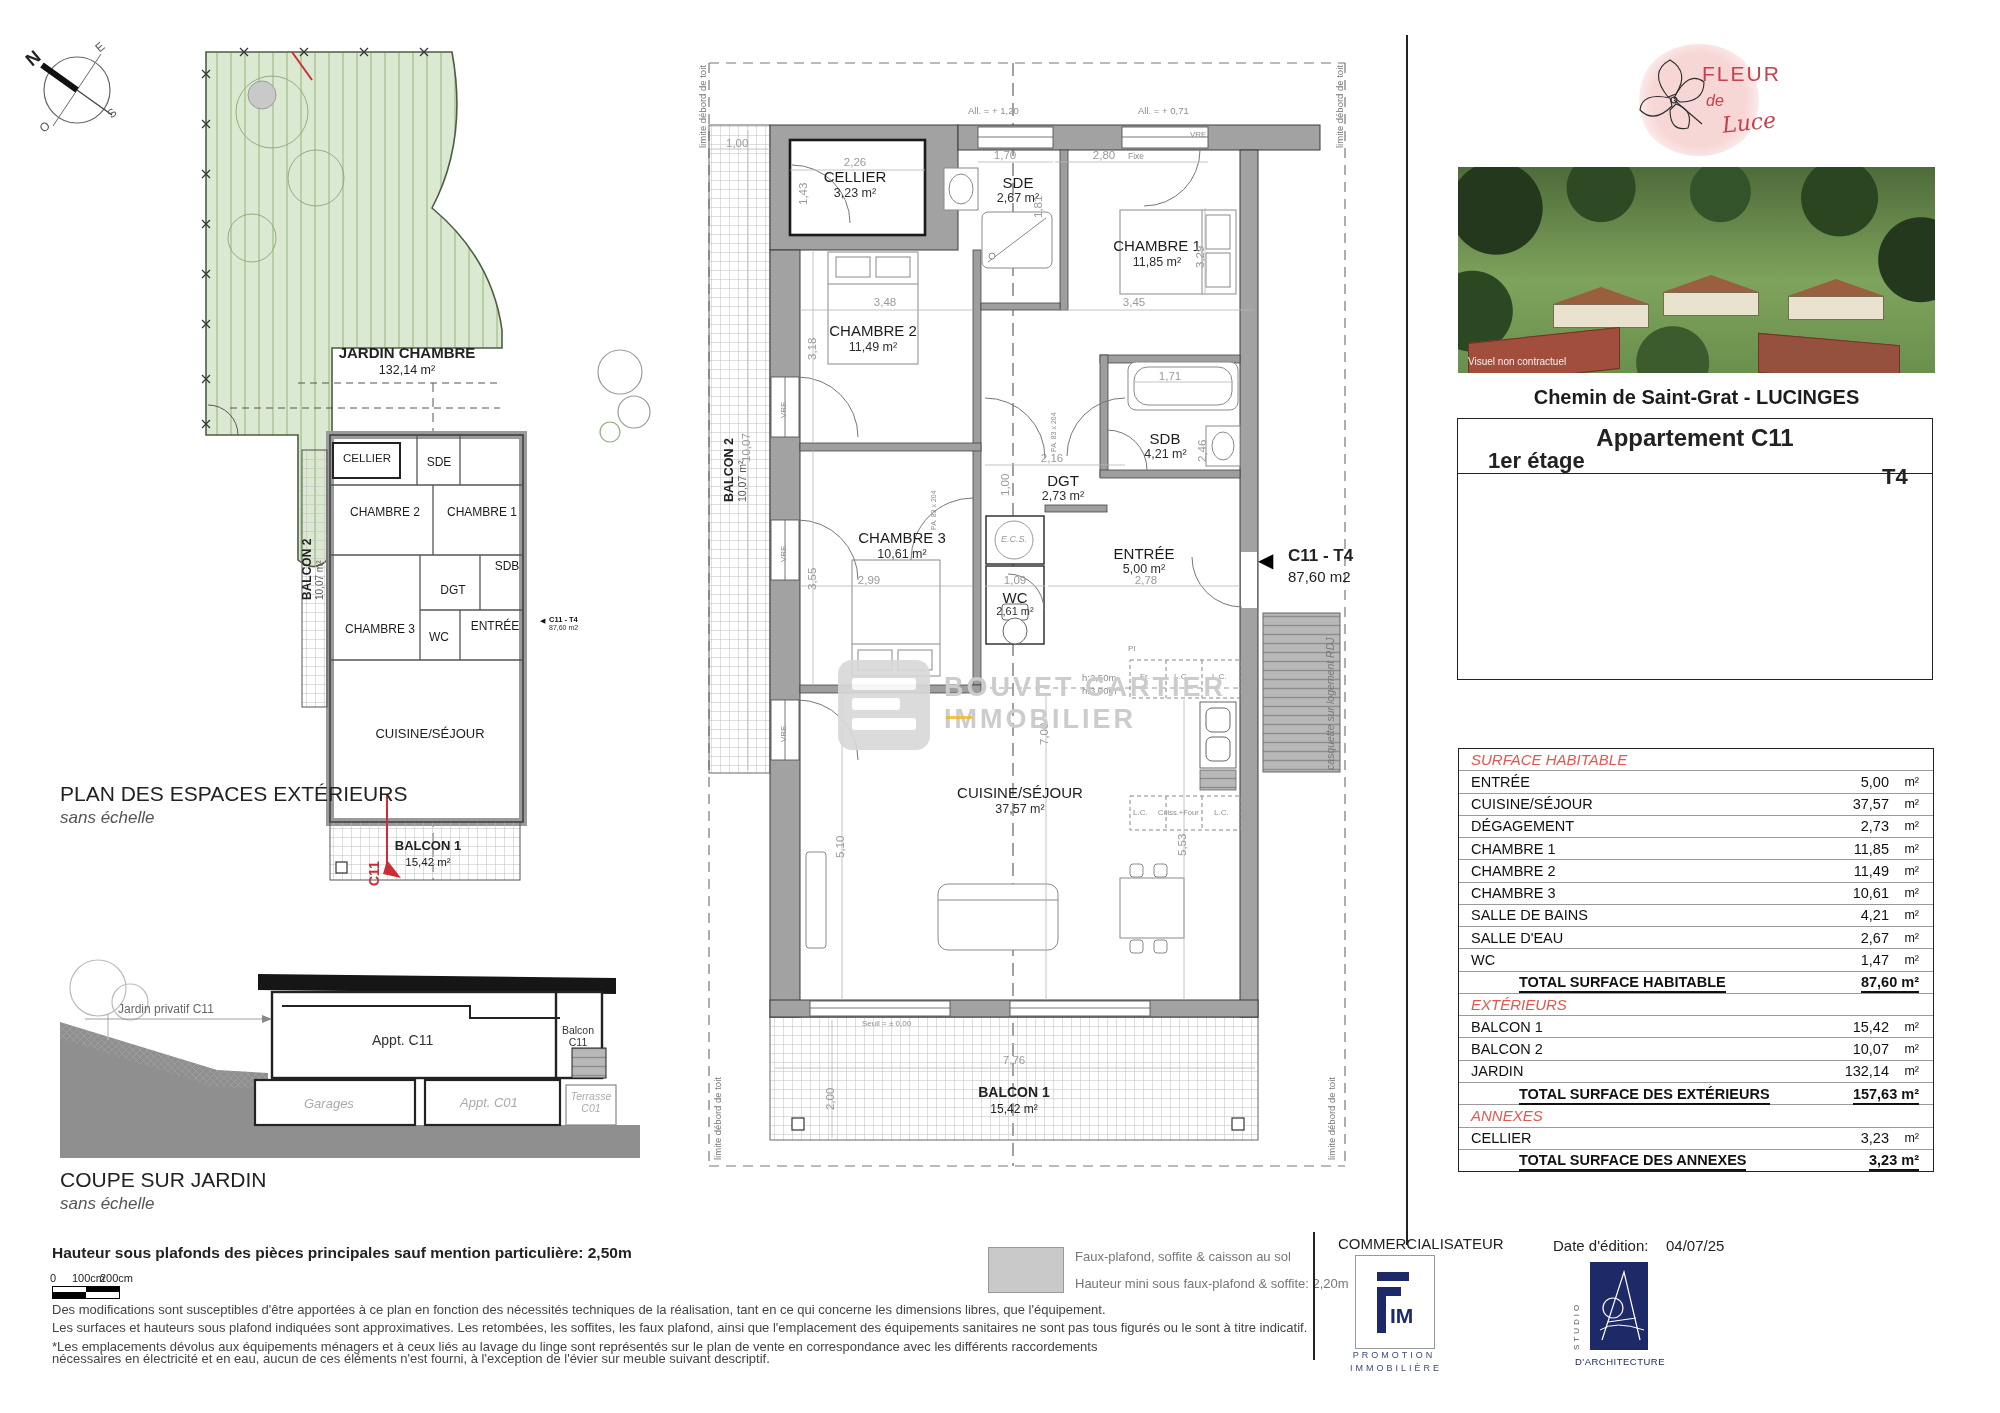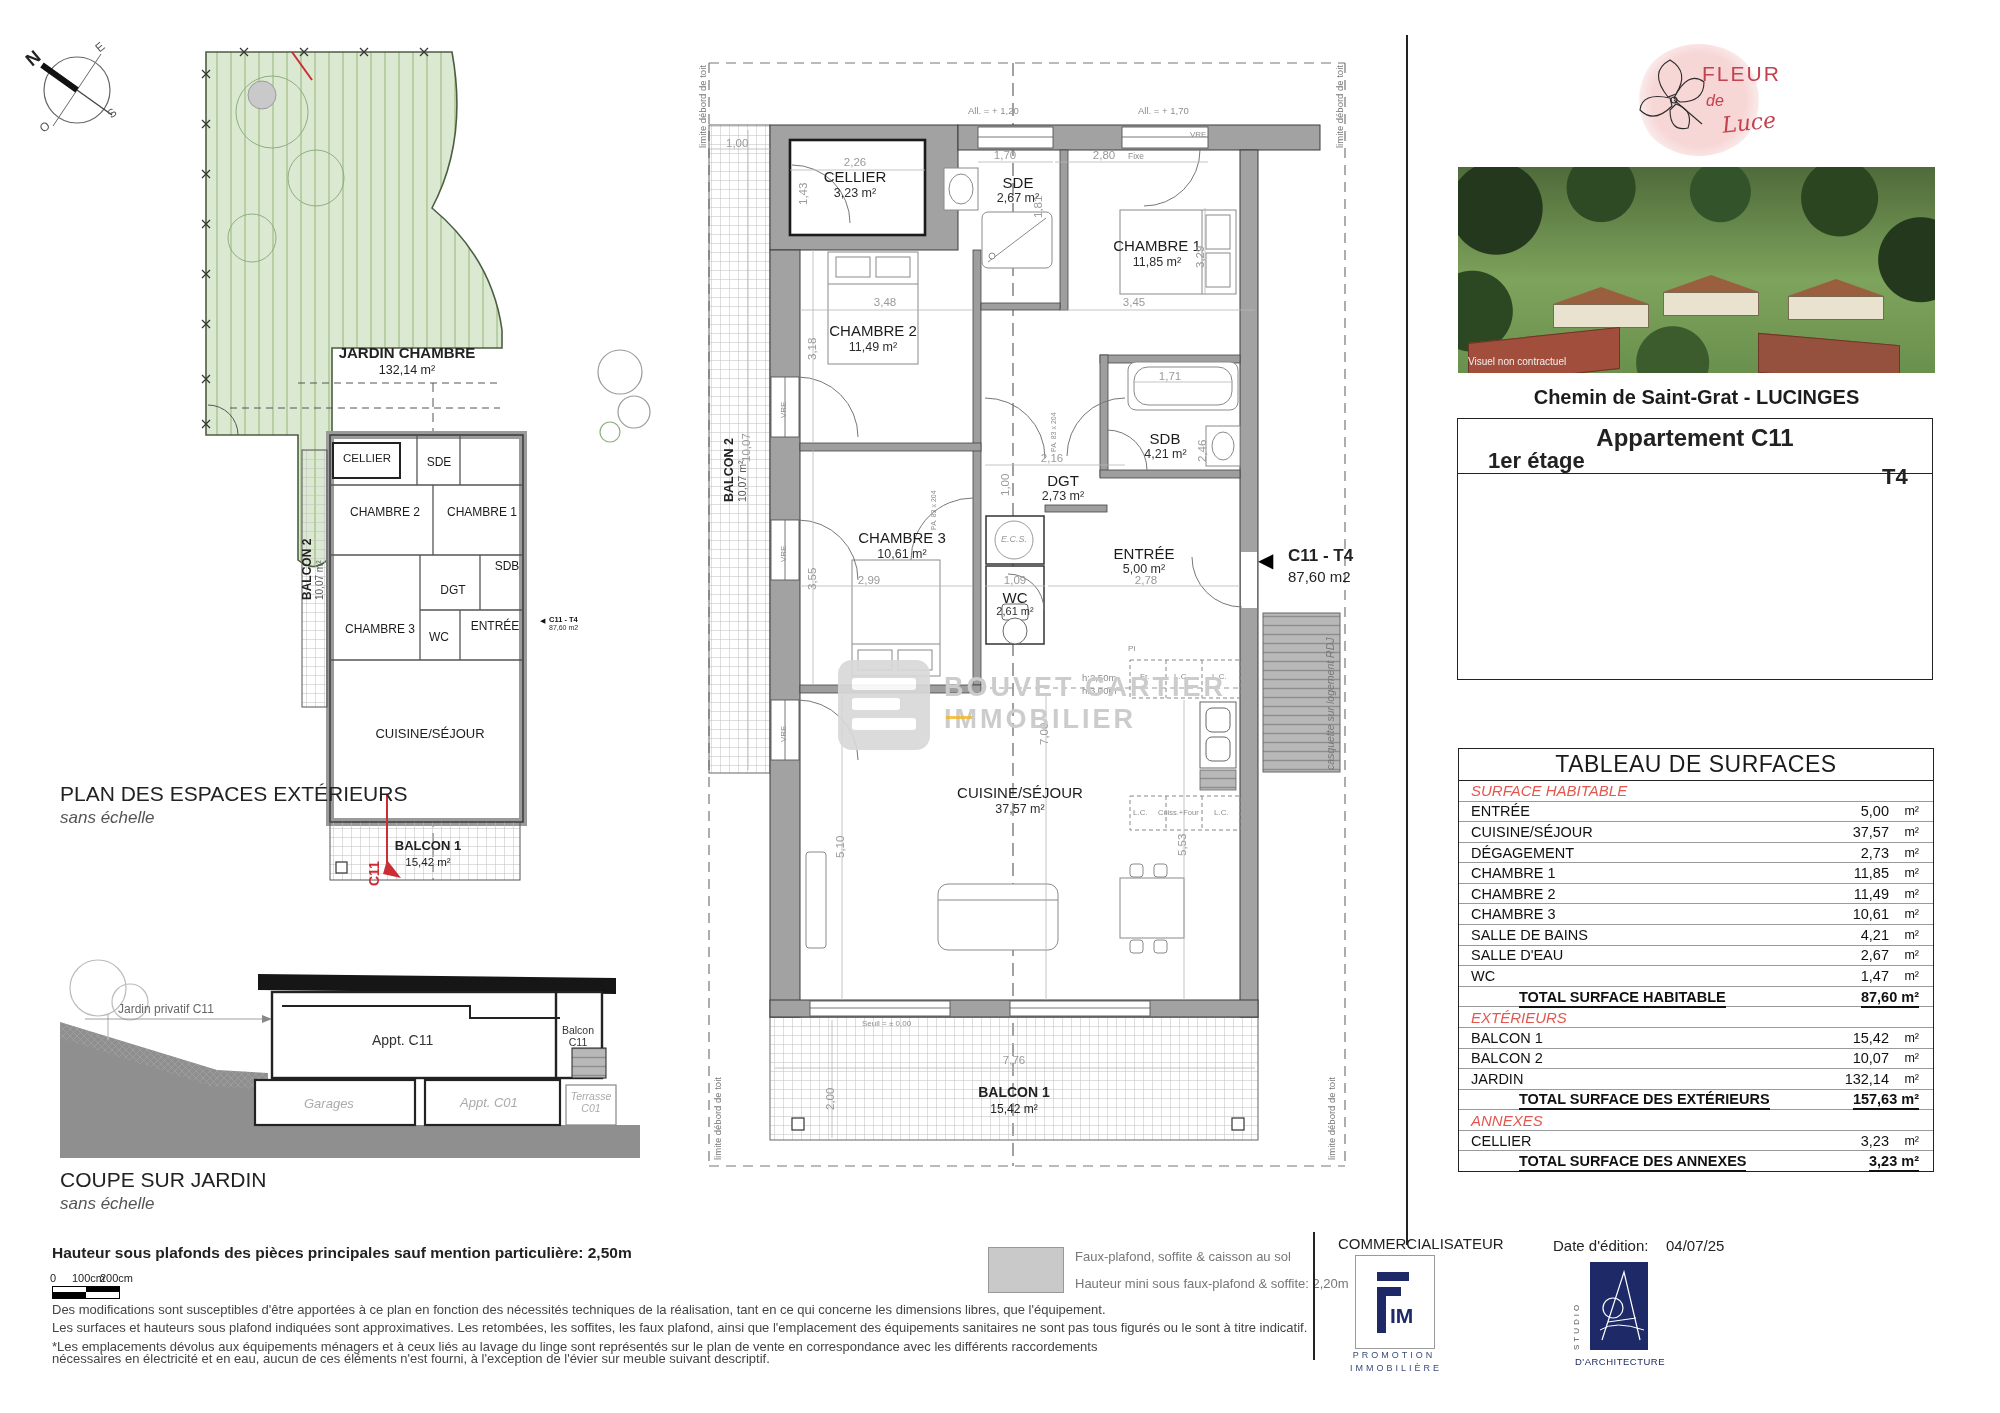--- a/index.html
+++ b/index.html
@@ -424,21 +424,21 @@
 <div class="t c ital" style="left:996px;top:534px;width:36px;font-size:9px;color:#999;">E.C.S.</div>
 
 <div class="t dim" style="left:726px;top:137px;">1,00</div>
 <div class="t c dim" style="left:835px;top:156px;width:40px;">2,26</div>
 <div class="t dim rot" style="left:797px;top:205px;">1,43</div>
 <div class="t c dim" style="left:985px;top:149px;width:40px;">1,70</div>
 <div class="t dim rot" style="left:1032px;top:218px;">1,81</div>
 <div class="t c dim" style="left:1082px;top:149px;width:44px;">2,80</div>
 <div class="t tiny" style="left:1128px;top:151px;">Fixe</div>
 <div class="t tiny" style="left:968px;top:105px;font-size:9.5px;">All. = + 1,20</div>
-<div class="t tiny" style="left:1138px;top:105px;font-size:9.5px;">All. = + 1,70</div>
+<div class="t tiny" style="left:1138px;top:105px;font-size:9.5px;">All. = + 0,71</div>
 <div class="t tiny" style="left:1190px;top:130px;font-size:8px;">VRE</div>
 <div class="t dim rot" style="left:1194px;top:268px;">3,29</div>
 <div class="t c dim" style="left:865px;top:296px;width:40px;">3,48</div>
 <div class="t c dim" style="left:1112px;top:296px;width:44px;">3,45</div>
 <div class="t dim rot" style="left:806px;top:360px;">3,18</div>
 <div class="t c dim" style="left:1148px;top:370px;width:44px;">1,71</div>
 <div class="t dim rot" style="left:1196px;top:462px;">2,46</div>
 <div class="t c dim" style="left:1030px;top:452px;width:44px;">2,16</div>
 <div class="t dim rot" style="left:999px;top:496px;">1,00</div>
 <div class="t c dim" style="left:849px;top:574px;width:40px;">2,99</div>
@@ -524,21 +524,20 @@
 <div class="t c" style="left:1458px;top:386px;width:477px;font-size:20px;font-weight:600;color:#1c1c1c;">Chemin de Saint-Grat - LUCINGES</div>
 
 <div id="unit-box">
   <div class="abs" style="left:0;top:54px;width:100%;height:1px;background:#222;"></div>
 </div>
 <div class="t c" style="left:1457px;top:424px;width:476px;font-size:24px;font-weight:bold;">Appartement C11</div>
 <div class="t" style="left:1488px;top:448px;font-size:22px;font-weight:bold;">1er étage</div>
 <div class="t" style="left:1882px;top:448px;font-size:22px;font-weight:bold;margin-top:16px;">T4</div>
 
 <div id="surface-table">
-  <div class="st-title">TABLEAU DE SURFACES</div>
   <div class="st-row st-sec">SURFACE HABITABLE</div>
   <div class="st-row">
       <span class="st-label">ENTRÉE</span>
       <span class="st-val">5,00</span>
       <span class="st-unit">m²</span>
     </div>
   <div class="st-row">
       <span class="st-label">CUISINE/SÉJOUR</span>
       <span class="st-val">37,57</span>
       <span class="st-unit">m²</span>

